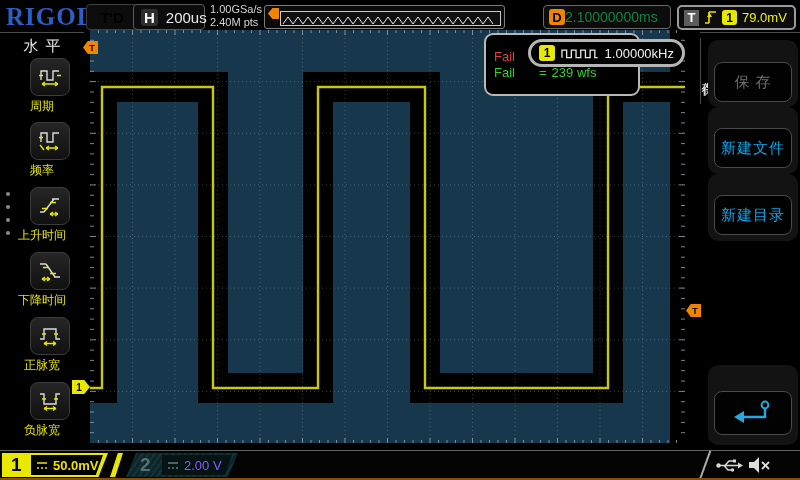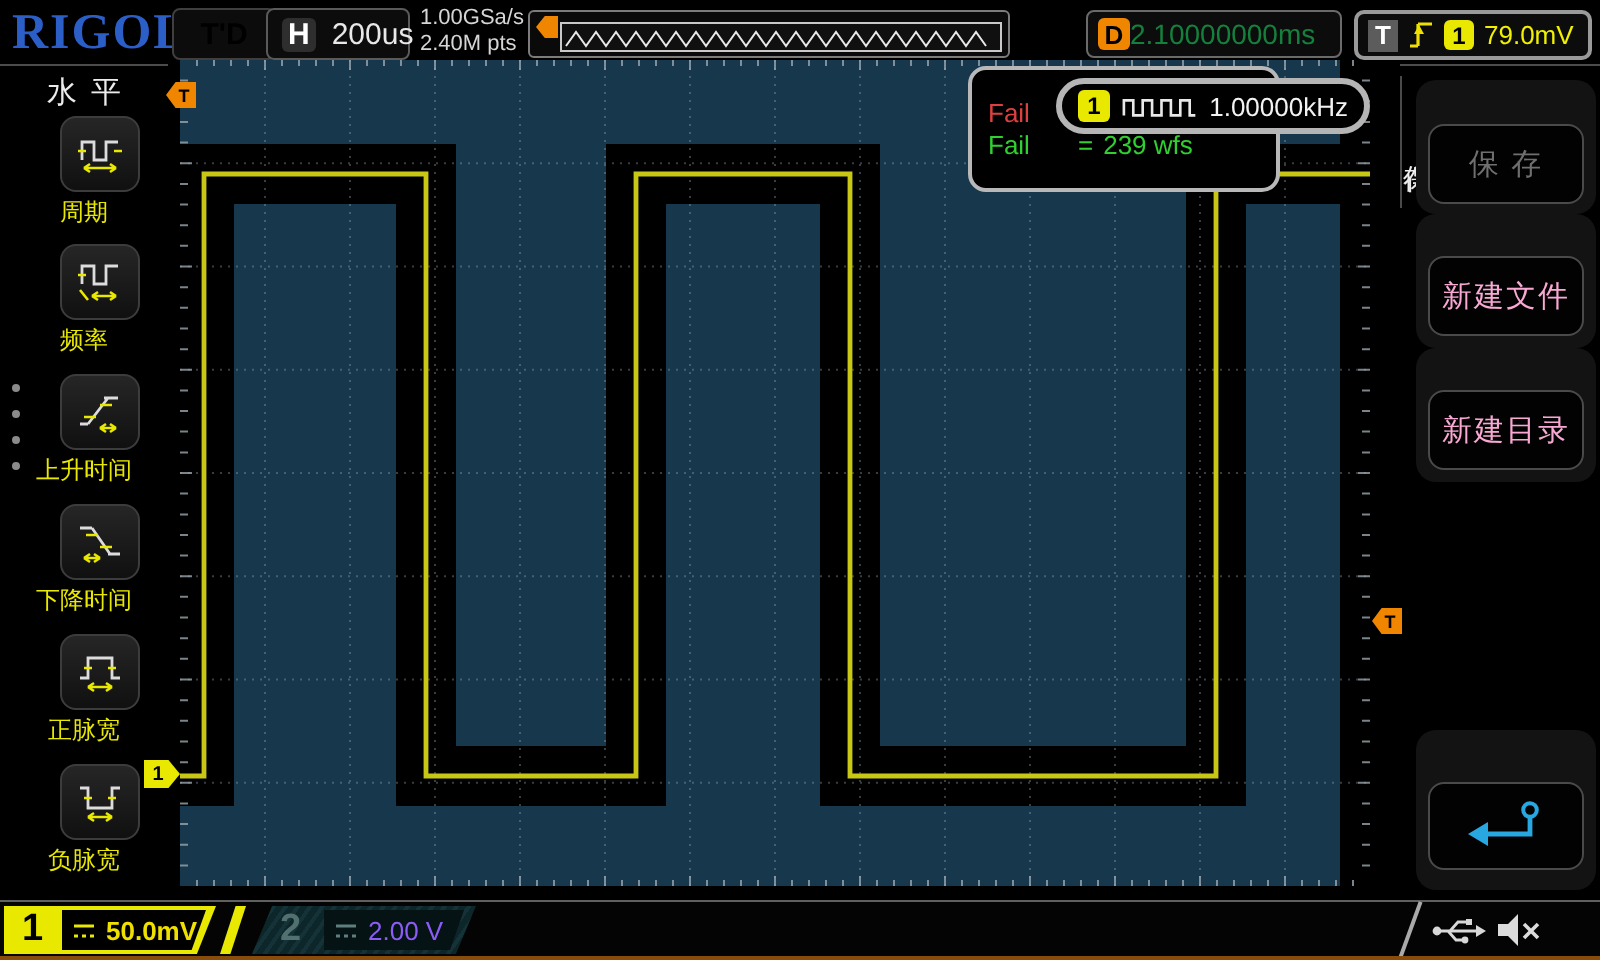--- a/index.html
+++ b/index.html
@@ -49,21 +49,21 @@
   .mark-l{clip-path:polygon(0 50%,32% 0,100% 0,100% 100%,32% 100%)}
   .mark-r{clip-path:polygon(0 0,68% 0,100% 50%,68% 100%,0 100%)}
   .tpos{left:83px;top:41px;width:15px;height:13px;background:#f08500;font-size:9px;padding-left:3px}
   .tlev{left:686px;top:304px;width:15px;height:13px;background:#f08500;font-size:9px;padding-left:3px}
   .ch1mark{left:72px;top:380px;width:18px;height:14px;background:#e8e800;font-size:10px;padding-right:4px}
 
   
   .rm-line{left:700px;top:32px;width:100px;height:1px;background:#4c4c4c}
   .rm-tab{left:700px;top:38px;width:18px;height:66px;color:#ececec;font-size:14px;display:flex;flex-direction:column;align-items:center;justify-content:space-around;border-left:1px solid #4a4a4a}
   .rm-slot{left:708px;width:90px;background:#131313;border-radius:10px}
-  .rm-btn{position:absolute;left:6px;width:78px;height:40px;background:#020202;border:1px solid #4a4a4a;border-radius:8px;color:#f9a8d4;font-size:15px;display:flex;align-items:center;justify-content:center;letter-spacing:1px}
+  .rm-btn{position:absolute;left:6px;width:78px;height:40px;background:#020202;border:1px solid #4a4a4a;border-radius:8px;color:#0ea5e9;font-size:15px;display:flex;align-items:center;justify-content:center;letter-spacing:1px}
   .rm-btn.dim{color:#6f6f6f}
 
   
   .bbar{left:0;top:450px;width:800px;height:28px;background:#040404;border-top:1px solid #606060}
   .ch1pill{position:absolute;left:2px;top:2px;width:106px;height:24px;background:#e8e800;clip-path:polygon(0 0,100% 0,91% 100%,0 100%)}
   .ch1num{position:absolute;left:9px;top:1px;color:#000;font-weight:bold;font-size:19px}
   .ch1inner{position:absolute;left:29px;top:2px;width:72px;height:20px;background:#000;clip-path:polygon(0 0,100% 0,90% 100%,0 100%);display:flex;align-items:center;gap:5px;padding-left:5px}
   .ch1scale{color:#f0e000;font-size:13px;font-weight:bold}
   .ch1stripe{position:absolute;left:110px;top:2px;width:13px;height:24px;background:#e8e800;clip-path:polygon(60% 0,100% 0,40% 100%,0 100%)}
   .ch2pill{position:absolute;left:126px;top:2px;width:112px;height:24px;background:repeating-linear-gradient(125deg,#0d2629 0 3px,#143238 3px 5px);clip-path:polygon(9% 0,100% 0,91% 100%,0 100%)}

